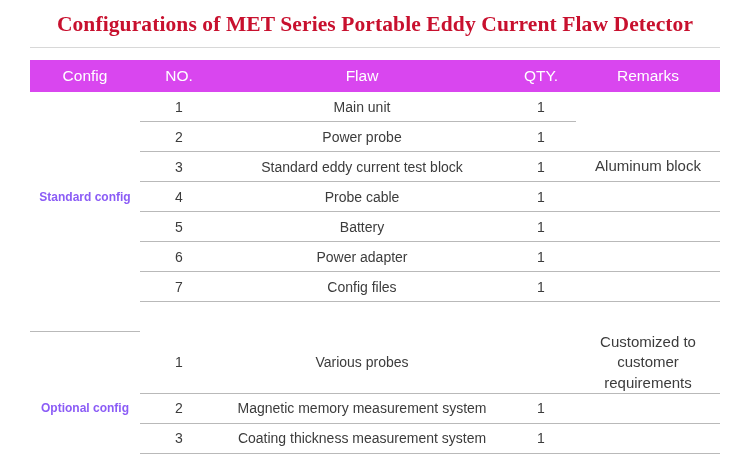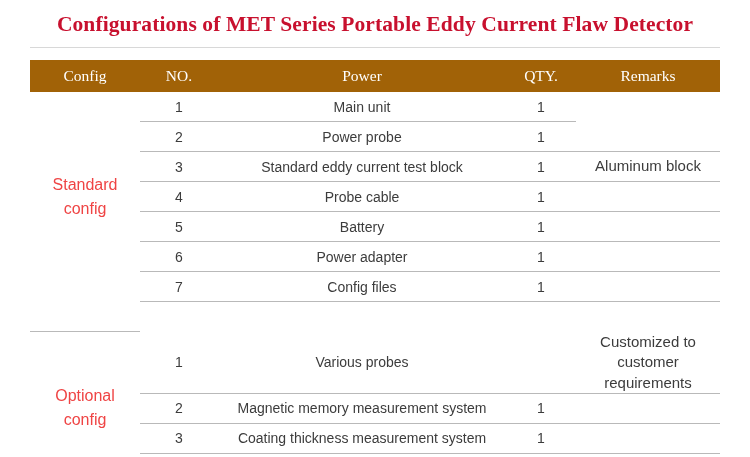--- a/index.html
+++ b/index.html
@@ -39,50 +39,50 @@
     width: 690px;
     table-layout: fixed;
   }
   table.config col.c-config { width: 110px; }
   table.config col.c-no { width: 78px; }
   table.config col.c-name { width: 288px; }
   table.config col.c-qty { width: 70px; }
   table.config col.c-remarks { width: 144px; }
 
   thead th {
-    background: #a16207;
+    background: #d946ef;
     color: #ffffff;
     font-weight: normal;
     font-size: 15.5px;
     height: 30px;
     text-align: center;
     vertical-align: middle;
     border: none;
-    font-family: Liberation Serif, serif;
   }
   tbody td {
     font-size: 14px;
     color: #3c3c3c;
     text-align: center;
     vertical-align: middle;
     height: 29px;
     padding: 0 4px;
     border: none;
   }
   
   td.rule {
     border-bottom: 1px solid #b9b9b9;
   }
   td.norule {
     border-bottom: 1px solid transparent;
   }
   td.group {
-    color: #ef4444;
-    font-size: 16px;
+    color: #8b5cf6;
+    font-size: 12px;
     line-height: 1.5;
+    font-weight: bold;
   }
   td.groupsep {
     border-bottom: 1px solid #b9b9b9;
   }
   .grouplabel {
     display: block;
   }
   .remark-cell {
     font-size: 15px;
     line-height: 1.35;
@@ -104,21 +104,21 @@
       <col class="c-config">
       <col class="c-no">
       <col class="c-name">
       <col class="c-qty">
       <col class="c-remarks">
     </colgroup>
     <thead>
       <tr>
         <th>Config</th>
         <th>NO.</th>
-        <th>Power</th>
+        <th>Flaw</th>
         <th>QTY.</th>
         <th>Remarks</th>
       </tr>
     </thead>
     <tbody>
 
       <tr>
         <td class="group spacer-left" rowspan="7">
           <span class="grouplabel">Standard config</span>
         </td>

